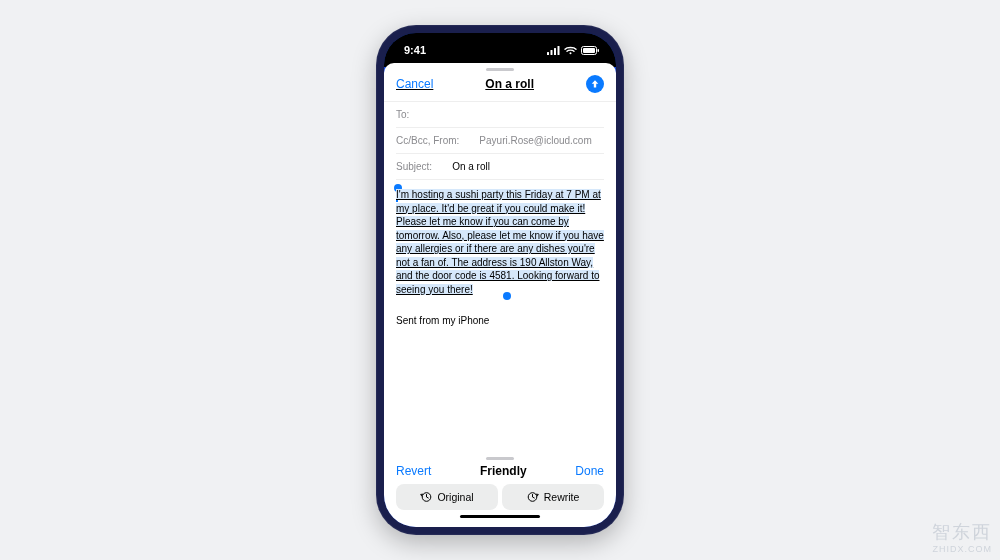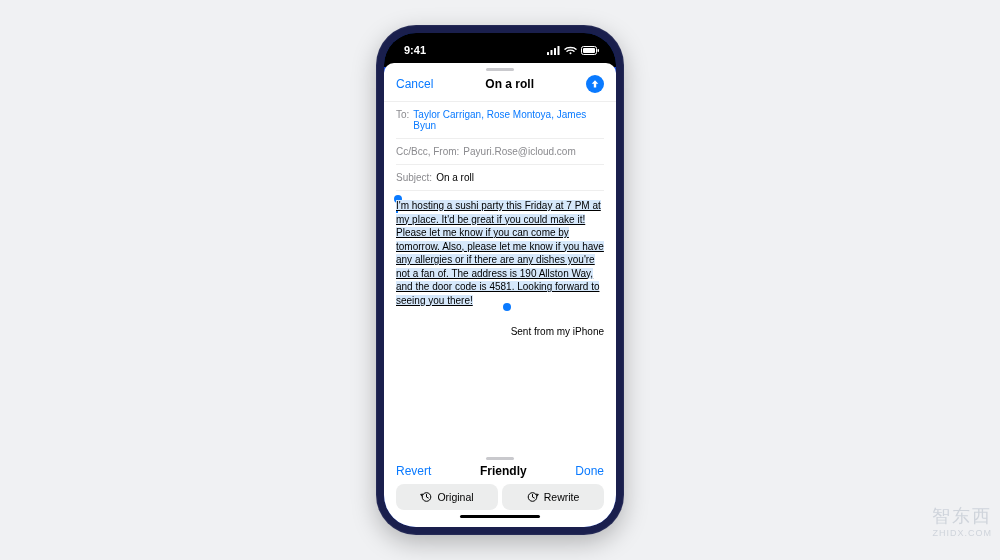--- a/index.html
+++ b/index.html
@@ -8,21 +8,21 @@
     background: #f0f1f3;
     font-family: -apple-system, "SF Pro Text", "Helvetica Neue", Arial, sans-serif;
     display: flex;
     align-items: center;
     justify-content: center;
     position: relative;
   }
   .watermark {
     position: absolute;
     right: 8px;
-    bottom: 22px;
+    bottom: 6px;
     color: #cfd4db;
     font-size: 18px;
     letter-spacing: 2px;
     font-weight: 300;
     user-select: none;
   }
   .watermark small { display:block; font-size:9px; letter-spacing:1px; text-align:right;}
   
   .phone {
     width: 248px;
@@ -84,32 +84,33 @@
   .grab {
     width: 28px; height: 3px; background: #c9c9cd; border-radius: 2px;
     margin: 5px auto 2px;
   }
   .navbar {
     display: flex;
     align-items: center;
     justify-content: space-between;
     padding: 2px 12px 8px;
     border-bottom: 1px solid #eee;
+    text-decoration: underline;
   }
   .nav-title { font-size: 12px; font-weight: 700; color: #000; }
   .nav-cancel { color: #0a7aff; font-size: 12px; }
   .send-btn {
     width: 18px; height: 18px; border-radius: 50%;
     background: #0a7aff; display:flex; align-items:center; justify-content:center;
   }
   .send-btn svg { display:block; }
   
   .fields { padding: 0 12px; font-size: 10px; }
   .field-row {
-    display: flex; gap: 4px; align-items: baseline;
+    display: flex; gap: 20px; align-items: baseline;
     padding: 7px 0;
     border-bottom: 1px solid #eee;
   }
   .field-label { color: #8a8a8e; }
   .recipients { color: #0a7aff; }
   .from-value { color: #8a8a8e; }
   .subject-row .value { color: #000; }
   
   .body-area { flex: 1 1 auto; padding: 8px 12px 0; font-size: 10px; line-height: 1.35; color:#000; overflow:hidden; }
   .selected {
@@ -117,21 +118,21 @@
     position: relative;
     display: inline;
   }
   .sel-wrap { position: relative; margin-bottom: 18px; text-decoration: underline; }
   .sel-handle {
     position: absolute; width: 8px; height: 8px; background:#0a7aff; border-radius:50%;
   }
   .sel-start { top: -4px; left: -2px; }
   .sel-end { bottom: -4px; right: 93px; }
   .sel-start-line{ position:absolute; width:1.5px; height:12px; background:#0a7aff; top:2px; left:0;}
-  .signature { margin-top: 10px; text-align: right; }
+  .signature { margin-top: 10px; }
   
   .toolbar {
     flex: 0 0 auto;
     padding: 4px 12px 6px;
     text-align: center;
   }
   .tool-grab { width: 28px; height: 3px; background:#c9c9cd; border-radius:2px; margin: 0 auto 4px;}
   .tool-row1 { display:flex; align-items:center; justify-content:space-between; font-size:12px; padding-bottom:6px;}
   .link { color:#0a7aff; }
   .tool-title { font-weight:700; color:#000; }
@@ -194,21 +195,20 @@
         <span class="send-btn">
           <svg width="10" height="10" viewBox="0 0 10 10">
               <path d="M5 1.2 L8.3 4.8 L6.2 4.8 L6.2 8.6 L3.8 8.6 L3.8 4.8 L1.7 4.8 Z" fill="#fff"></path>
             </svg>
         </span>
       </div>
 
       <div class="fields">
         <div class="field-row">
           <span class="field-label">To:</span>
-          <span class="recipients">Taylor Carrigan, Rose Montoya, James Byun</span>
         </div>
         <div class="field-row">
           <span class="field-label">Cc/Bcc, From:</span>
           <span class="from-value">Payuri.Rose@icloud.com</span>
         </div>
         <div class="field-row subject-row">
           <span class="field-label">Subject:</span>
           <span class="value">On a roll</span>
         </div>
       </div>

